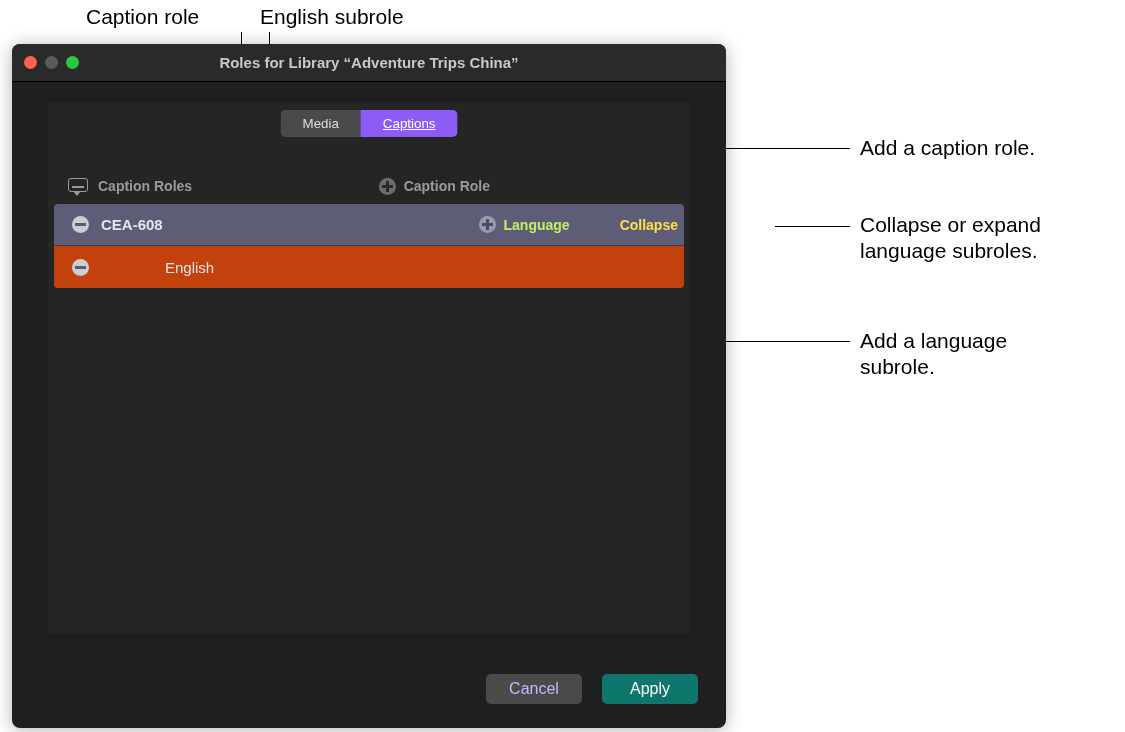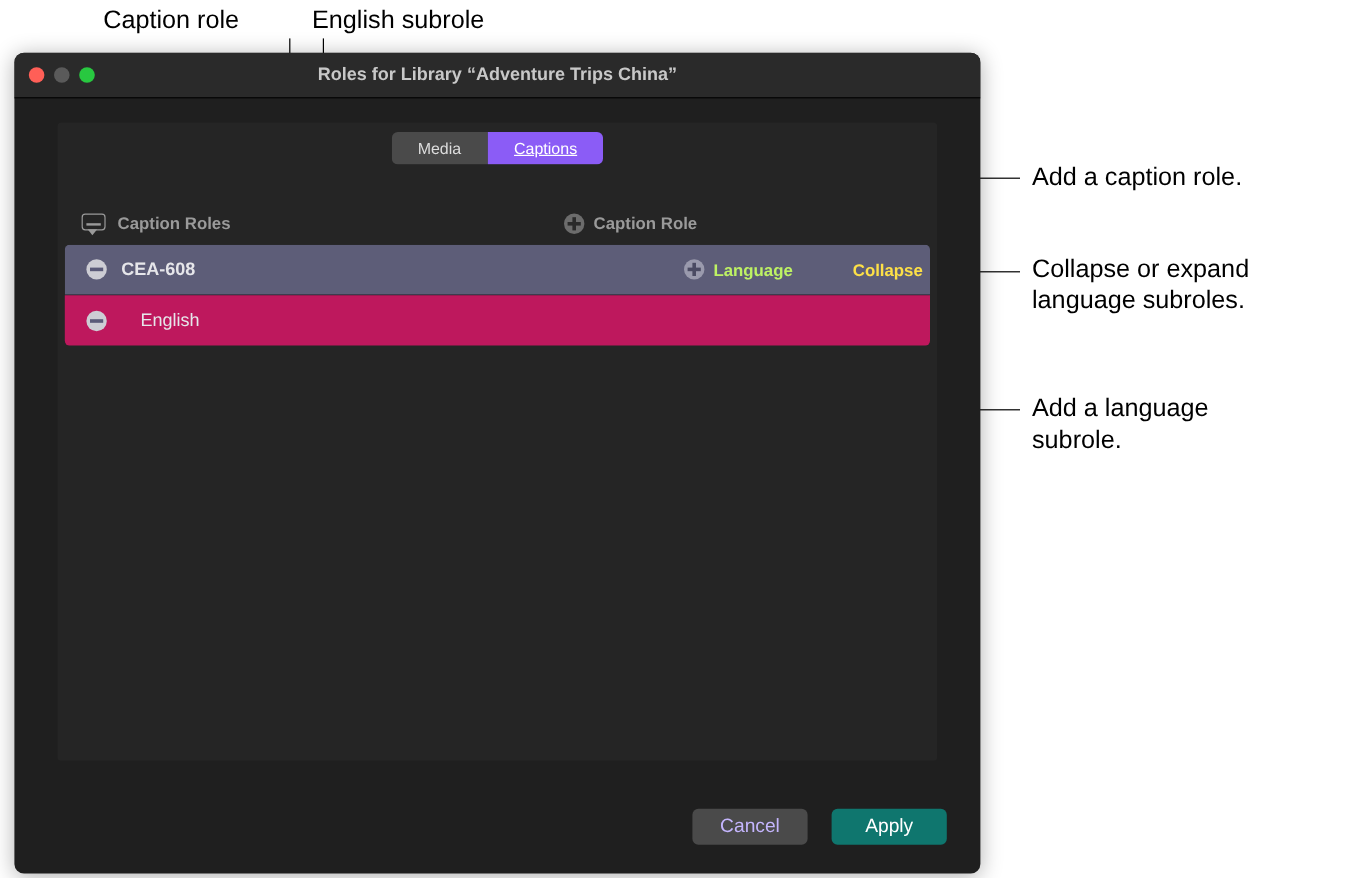--- a/index.html
+++ b/index.html
@@ -24,21 +24,21 @@
     background: #000;
   }
   .callout-line.h { height: 1px; }
   .callout-line.v { width: 1px; }
 
   
   .window {
     position: absolute;
     left: 12px;
     top: 44px;
-    width: 805px;
+    width: 714px;
     height: 684px;
     background: #1f1f1f;
     border-radius: 8px;
     box-shadow: 0 2px 18px rgba(0,0,0,0.3);
     overflow: hidden;
   }
   .titlebar {
     height: 38px;
     display: flex;
     align-items: center;
@@ -197,23 +197,24 @@
   .role-row.parent {
     top: 160px;
     background: #5d5d78;
     border-top-left-radius: 4px;
     border-top-right-radius: 4px;
     border-bottom: 1px solid rgba(0,0,0,0.35);
     font-weight: 600;
   }
   .role-row.child {
     top: 202px;
-    background: #be185d;
+    background: #c2410c;
     border-bottom-left-radius: 4px;
     border-bottom-right-radius: 4px;
+    gap: 48px;
   }
   .role-row .name {
     margin-left: 12px;
   }
   .role-row.child .name { margin-left: 28px; }
   .role-row .right-cluster {
     margin-left: auto;
     display: flex;
     align-items: center;
     gap: 10px;

